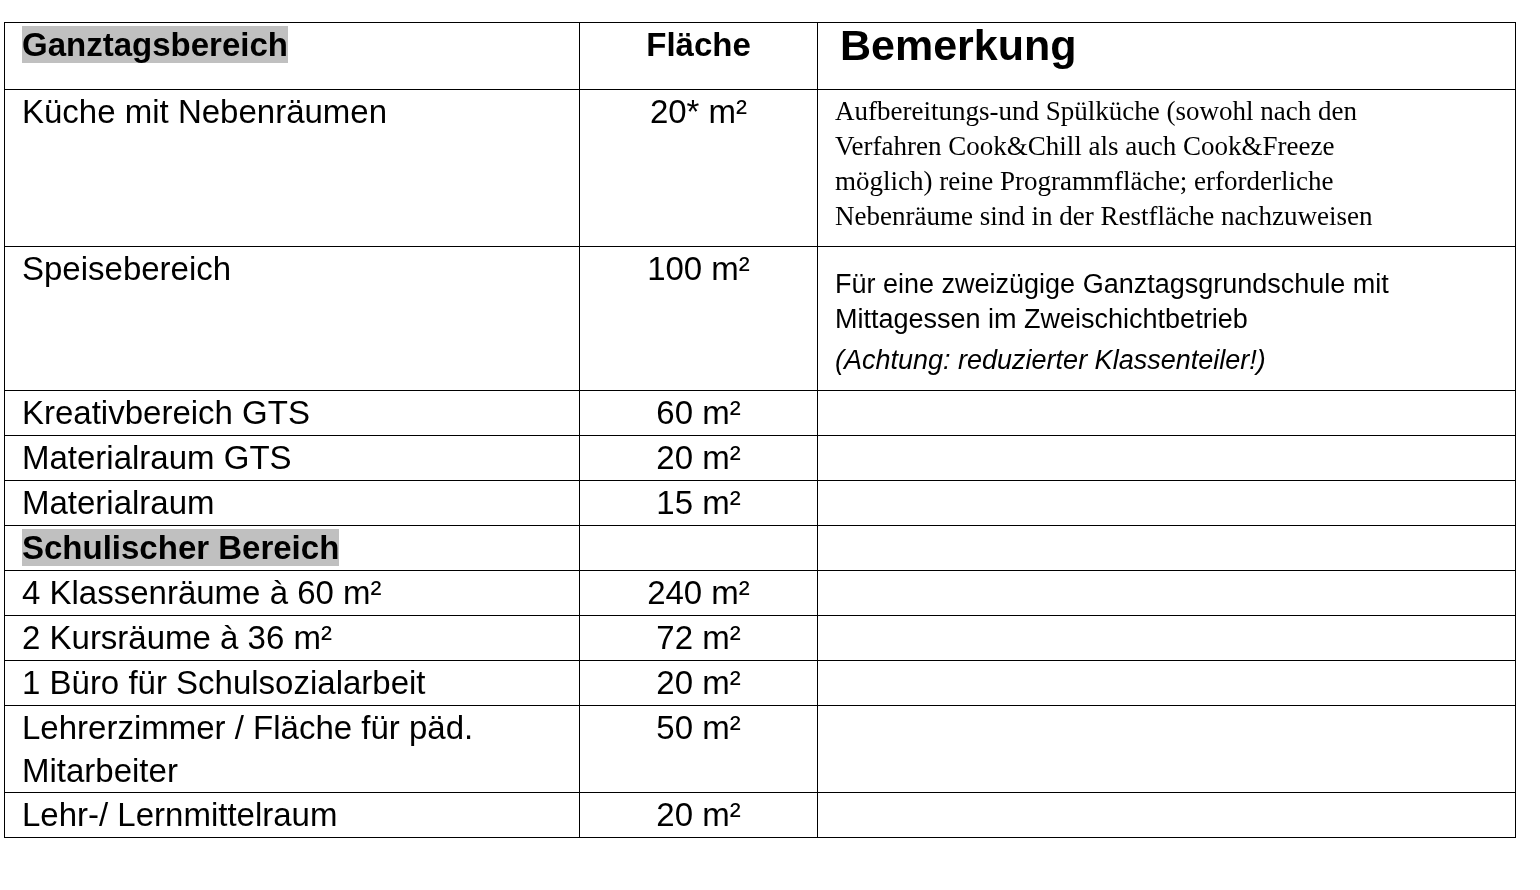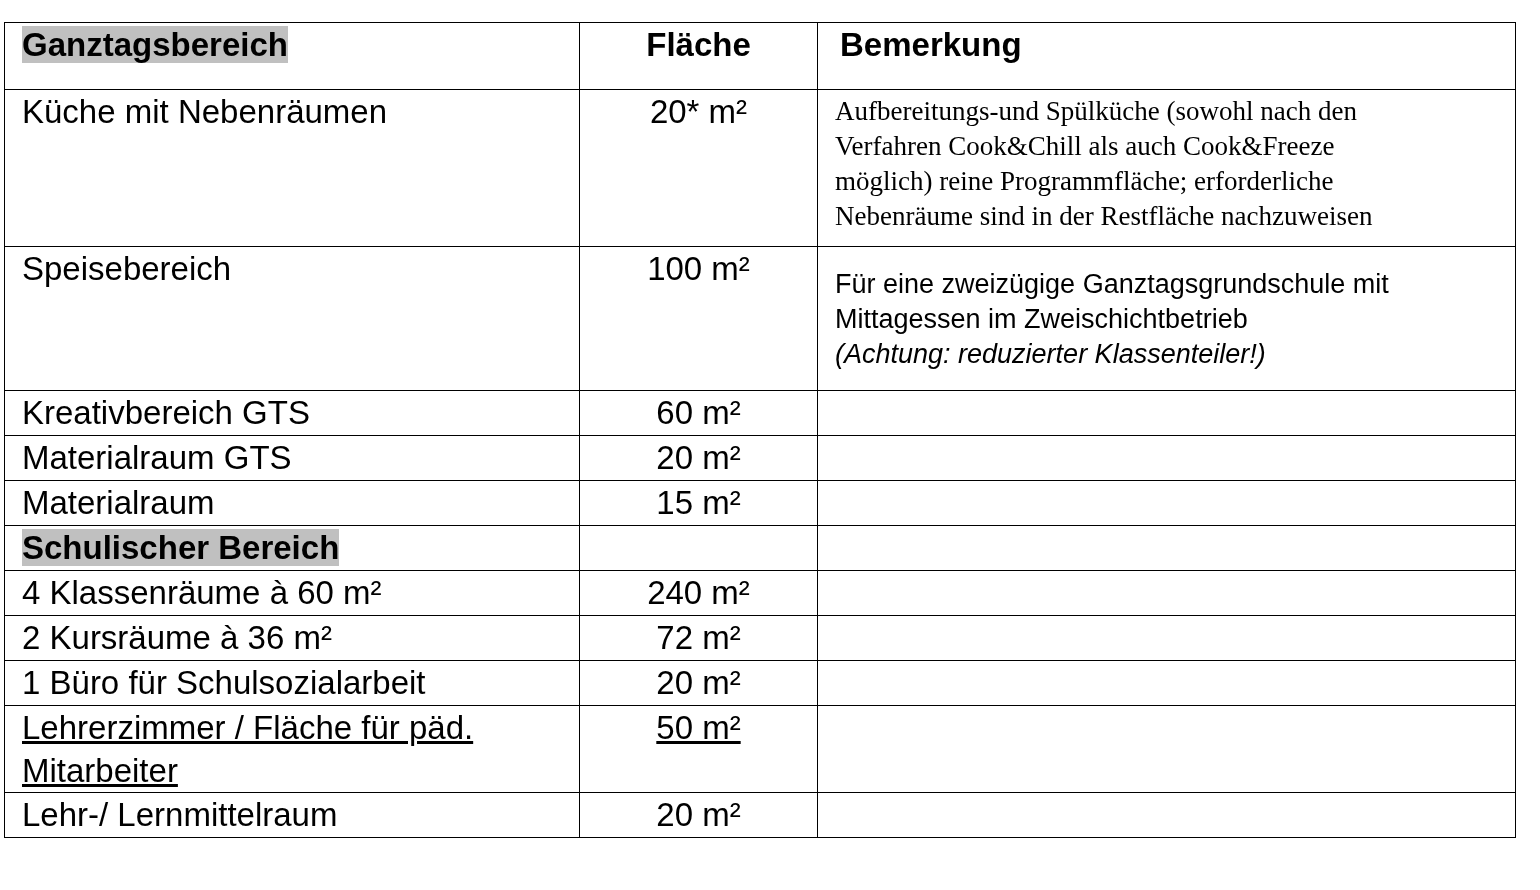--- a/index.html
+++ b/index.html
@@ -9,28 +9,28 @@
           table-layout:fixed; width:1512px; }
   td { border:1px solid #000; vertical-align:top; padding:0; font-size:33px; line-height:44px; }
   td.c1 { width:557px; padding-left:17px; }
   td.c2 { width:237px; text-align:center; }
   td.c3 { padding-left:17px; font-size:27px; line-height:35px; }
   .hl { background:#c0c0c0; font-weight:bold; }
   .bold { font-weight:bold; }
   tr.sum td { background:#e6e6e6; }
   .r-head td { height:66px; }
   .r-head td.c1, .r-head td.c2, .r-head td.c3 { padding-top:0; }
-  .r-head td.c3 { font-size:33px; line-height:44px; font-weight:bold; padding-left:22px; }
+  .r-head td.c3 { font-size:43px; line-height:44px; font-weight:bold; padding-left:22px; }
   .r-kueche td { height:152px; }
   .r-kueche td.c3 { padding-top:4px;font-family:Liberation Serif, serif; }
   .r-speise td { height:123px; }
   .r-speise td.c3 { padding-top:20px; }
   .r-std td { height:43px; }
-  .r-lehrer td { height:84px; line-height:43px;text-decoration:underline; }
-  .italic { font-style:italic; display:block; }
+  .r-lehrer td { height:84px; line-height:43px; }
+  .italic { font-style:italic; display:block; margin-top:6px; }
   .footnote { position:absolute; left:22px; top:896px; font-size:27px; line-height:36px; }
 </style>
 </head>
 <body>
 
 <table>
   <tbody>
       <tr class="r-head">
     <td class="c1"><span class="hl">Ganztagsbereich</span></td>
     <td class="c2 bold">Fläche</td>

